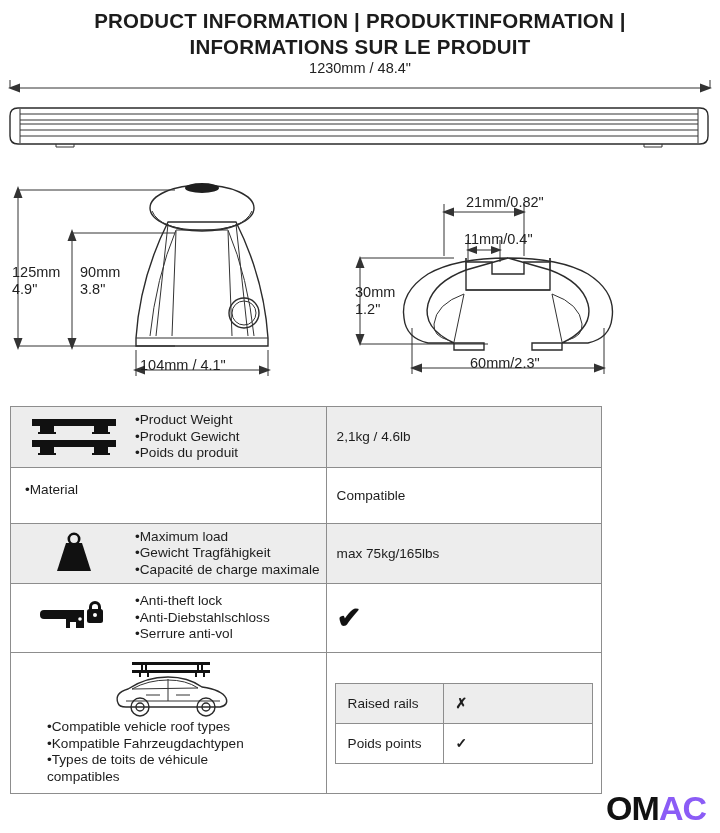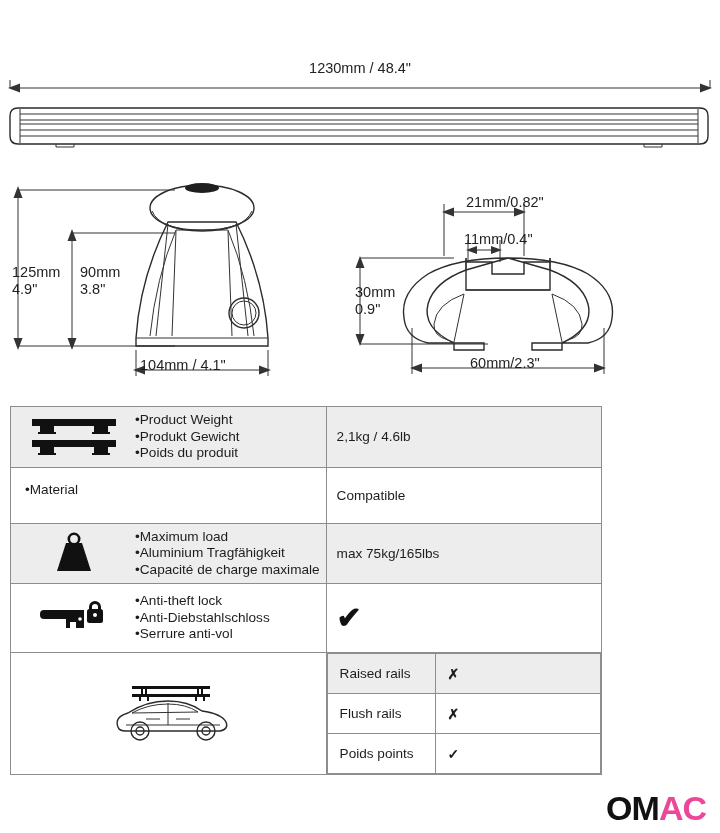--- a/index.html
+++ b/index.html
@@ -83,51 +83,55 @@
   .labels div { white-space: nowrap; }
   .iconbox { width: 110px; flex: 0 0 110px; display:flex; align-items:center; justify-content:center; }
 
   
   td.matcell { padding: 0 6px 11px 14px; font-size: 14.2px; }
 
   
   .bigcheck { font-size: 30px; line-height: 28px; font-weight: bold; color:#111; }
 
   
-  #roof-cell { padding: 0; border-radius: 8px; }
+  #roof-cell { padding: 8px; border-radius: 8px; }
   #roof-table { width: 100%; border-collapse: collapse; }
   #roof-table td {
     border: 1px solid #8d8d8d;
     font-size: 13.6px;
     height: 40px;
     padding: 0 12px;
   }
   #roof-table td.rt-name { width: 108px; }
   #roof-table td.rt-mark { font-weight: bold; font-size: 14px; }
   td.roof-left { width: 258px; padding: 4px 8px 8px 8px; vertical-align: top; }
   .roof-labels { font-size: 13.6px; line-height: 16.5px; padding-left: 28px; }
 
   
   #logo {
     position: absolute; right: 14px; bottom: 8px;
     font-size: 34px; font-weight: bold; letter-spacing: -1px;
     line-height: 34px;
   }
   #logo .k { color: #111111; }
-  #logo .r { color: #ec4899; }
+  #logo .r { color: #8b5cf6; }
   svg { display: block; }
   .dimline { stroke:#333; stroke-width:1; fill:none; }
   .partline { stroke:#2b2b2b; stroke-width:1.4; fill:none; }
   .thin { stroke:#333; stroke-width:1; fill:none; }
 </style>
 </head>
 <body>
 
 <div id="page">
 
+  <div id="title-block">
+    <div class="tline">PRODUCT INFORMATION | PRODUKTINFORMATION |</div>
+    <div class="tline">INFORMATIONS SUR LE PRODUIT</div>
+  </div>
 
   <div id="top-dim-label">1230mm / 48.4"</div>
 
   <svg id="top-dim-arrow" width="704" height="16">
     <line class="dimline" x1="6" y1="8" x2="698" y2="8"></line>
     <polygon points="0,8 12,3.5 12,12.5" fill="#333"></polygon>
     <polygon points="704,8 692,3.5 692,12.5" fill="#333"></polygon>
     <line class="thin" x1="2" y1="0" x2="2" y2="8"></line>
     <line class="thin" x1="702" y1="0" x2="702" y2="8"></line>
   </svg>
@@ -234,21 +238,21 @@
     <path class="thin" d="M216,116 Q244,126 246,146 Q247,158 232,162"></path>
     <path class="thin" d="M128,116 L118,164"></path>
     <path class="thin" d="M216,116 L226,164"></path>
 
     <path class="partline" d="M118,165 L148,165 L148,172 L118,172 Z" fill="#fff"></path>
     <path class="partline" d="M196,165 L226,165 L226,172 L196,172 Z" fill="#fff"></path>
   </svg>
   <div class="dimtxt" id="lbl-21">21mm/0.82"</div>
   <div class="dimtxt" id="lbl-11">11mm/0.4"</div>
   <div class="dimtxt" id="lbl-30">30mm
-0.9"</div>
+1.2"</div>
   <div class="dimtxt" id="lbl-60">60mm/2.3"</div>
 
   <table id="spec-table">
     <tbody>
 
       <tr>
         <td class="iconcell shade">
           <div class="rowflex">
             <div class="iconbox">
               <svg width="92" height="44" viewBox="0 0 92 44">
@@ -281,21 +285,21 @@
         <td class="iconcell shade">
           <div class="rowflex">
             <div class="iconbox">
               <svg width="46" height="44" viewBox="0 0 46 44">
                 <circle cx="23" cy="8" r="5.2" fill="none" stroke="#111" stroke-width="2.6"></circle>
                 <path d="M15,12 L31,12 L40,40 L6,40 Z" fill="#111"></path>
               </svg>
             </div>
             <div class="labels">
               <div>•Maximum load</div>
-              <div>•Aluminium Tragfähigkeit</div>
+              <div>•Gewicht Tragfähigkeit</div>
               <div>•Capacité de charge maximale</div>
             </div>
           </div>
         </td>
         <td class="valcell shade">max 75kg/165lbs</td>
       </tr>
 
       <tr>
         <td class="iconcell">
           <div class="rowflex">
@@ -337,33 +341,35 @@
               <line class="thin" x1="66" y1="22" x2="66" y2="44"></line>
               <line class="thin" x1="44" y1="38" x2="58" y2="38" stroke-width="2"></line>
               <line class="thin" x1="74" y1="38" x2="88" y2="38" stroke-width="2"></line>
               <line class="thin" x1="24" y1="44" x2="118" y2="44"></line>
               <circle class="partline" cx="38" cy="50" r="9" fill="#fff"></circle>
               <circle class="partline" cx="38" cy="50" r="4" fill="#fff"></circle>
               <circle class="partline" cx="104" cy="50" r="9" fill="#fff"></circle>
               <circle class="partline" cx="104" cy="50" r="4" fill="#fff"></circle>
             </svg>
           </div>
+          <div class="roof-labels">
+            <div>•Compatible vehicle roof types</div>
+            <div>•Kompatible Fahrzeugdachtypen</div>
+            <div>•Types de toits de véhicule</div>
+            <div>compatibles</div>
+          </div>
         </td>
         <td id="roof-cell">
           <table id="roof-table">
             <tbody>
               <tr>
                 <td class="rt-name shade">Raised rails</td>
                 <td class="rt-mark shade">✗</td>
               </tr>
               <tr>
-                <td class="rt-name">Flush rails</td>
-                <td class="rt-mark">✗</td>
-              </tr>
-              <tr>
                 <td class="rt-name">Poids points</td>
                 <td class="rt-mark">✓</td>
               </tr>
             </tbody>
           </table>
         </td>
       </tr>
     </tbody>
   </table>
 

